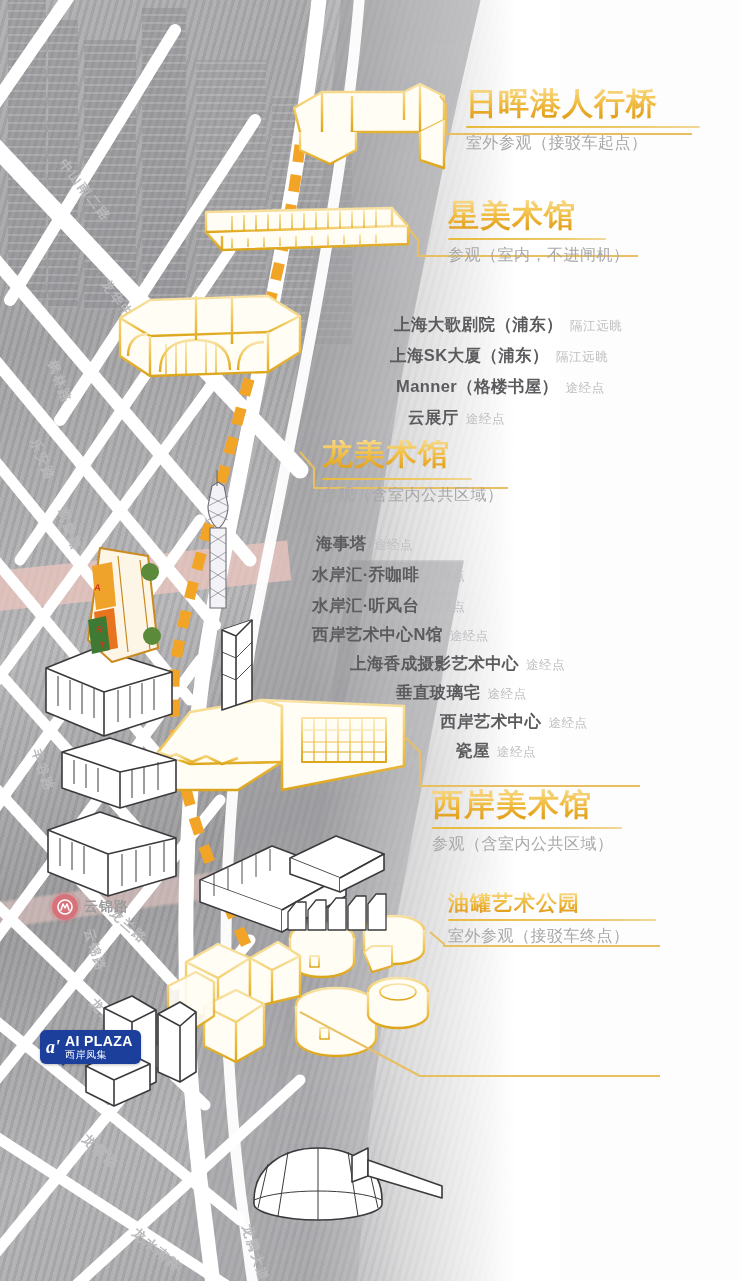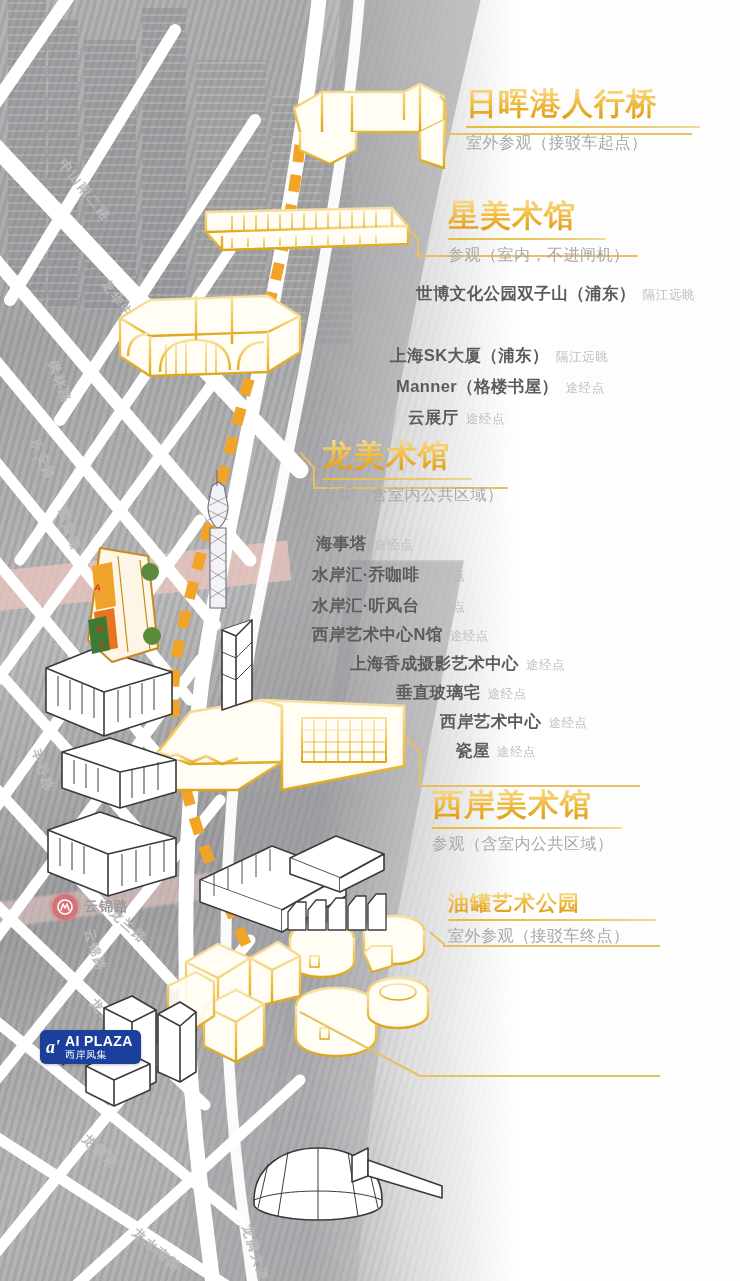--- a/index.html
+++ b/index.html
@@ -458,34 +458,34 @@
       <div class="rule" style="width:234px;"></div>
       <div class="sub">室外参观（接驳车起点）</div>
     </div>
 
     <div class="entry" style="left:448px; top:200px; width:250px;">
       <div class="name" style="font-size:31px;">星美术馆</div>
       <div class="rule" style="width:158px;"></div>
       <div class="sub">参观（室内，不进闸机）</div>
     </div>
 
-    <div class="poi" style="left:416px; top:283px;">
-      <span class="pname">世博文化公园双子山（浦东）</span><span class="ptag">隔江远眺</span>
+    <div class="poi" style="left:394px; top:314px;">
+      <span class="pname">上海大歌剧院（浦东）</span><span class="ptag">隔江远眺</span>
     </div>
     <div class="poi" style="left:390px; top:345px;">
       <span class="pname">上海SK大厦（浦东）</span><span class="ptag">隔江远眺</span>
     </div>
     <div class="poi" style="left:396px; top:376px;">
       <span class="pname">Manner（格楼书屋）</span><span class="ptag">途经点</span>
     </div>
     <div class="poi" style="left:408px; top:407px;">
       <span class="pname">云展厅</span><span class="ptag">途经点</span>
     </div>
 
-    <div class="entry" style="left:322px; top:440px; width:250px;">
+    <div class="entry" style="left:322px; top:440px; width:250px;font-family:Liberation Mono, monospace;">
       <div class="name" style="font-size:31px;">龙美术馆</div>
       <div class="rule" style="width:150px;"></div>
       <div class="sub">参观（含室内公共区域）</div>
     </div>
 
     <div class="poi" style="left:316px; top:533px;">
       <span class="pname">海事塔</span><span class="ptag">途经点</span>
     </div>
     <div class="poi" style="left:312px; top:564px;">
       <span class="pname">水岸汇·乔咖啡</span><span class="ptag">途经点</span>

